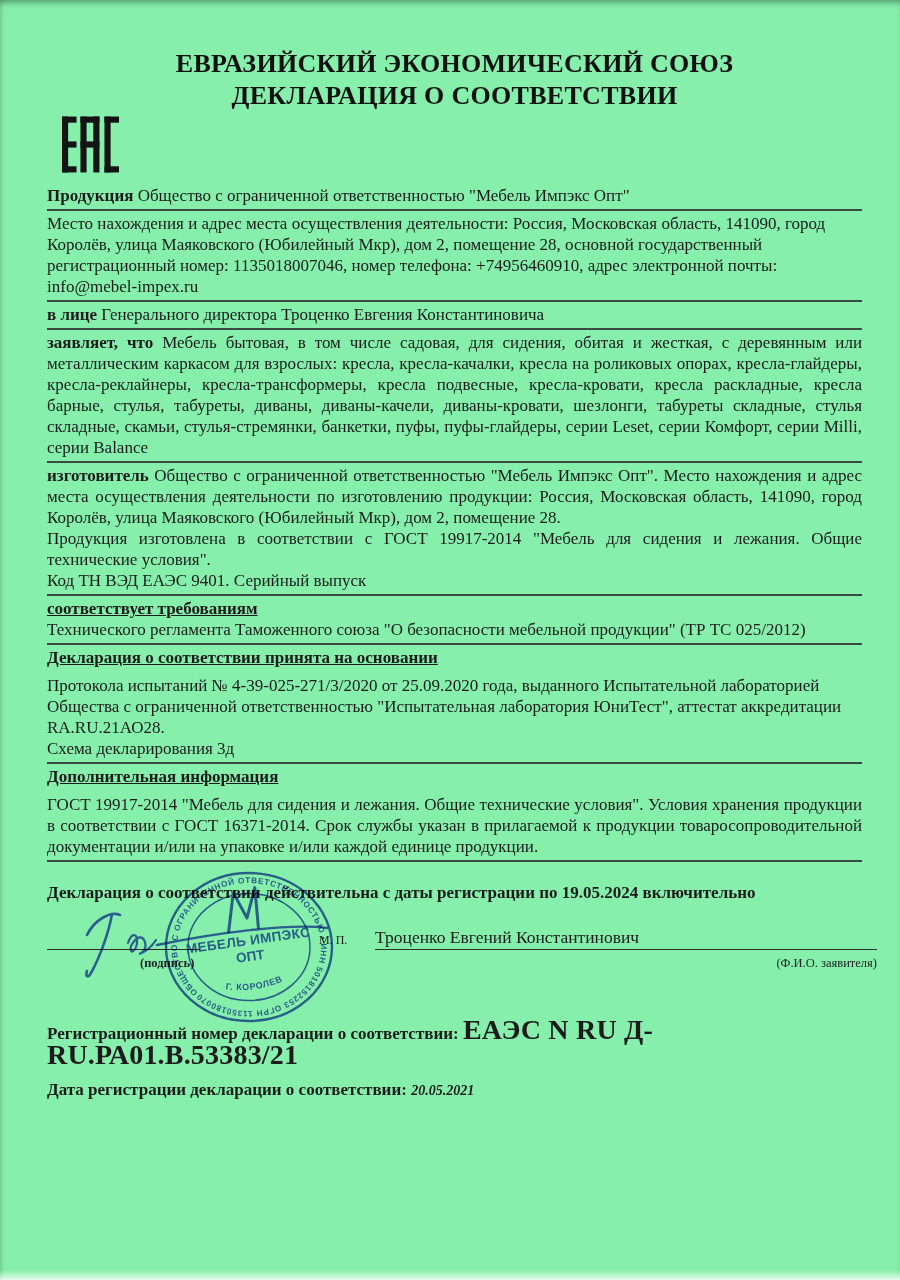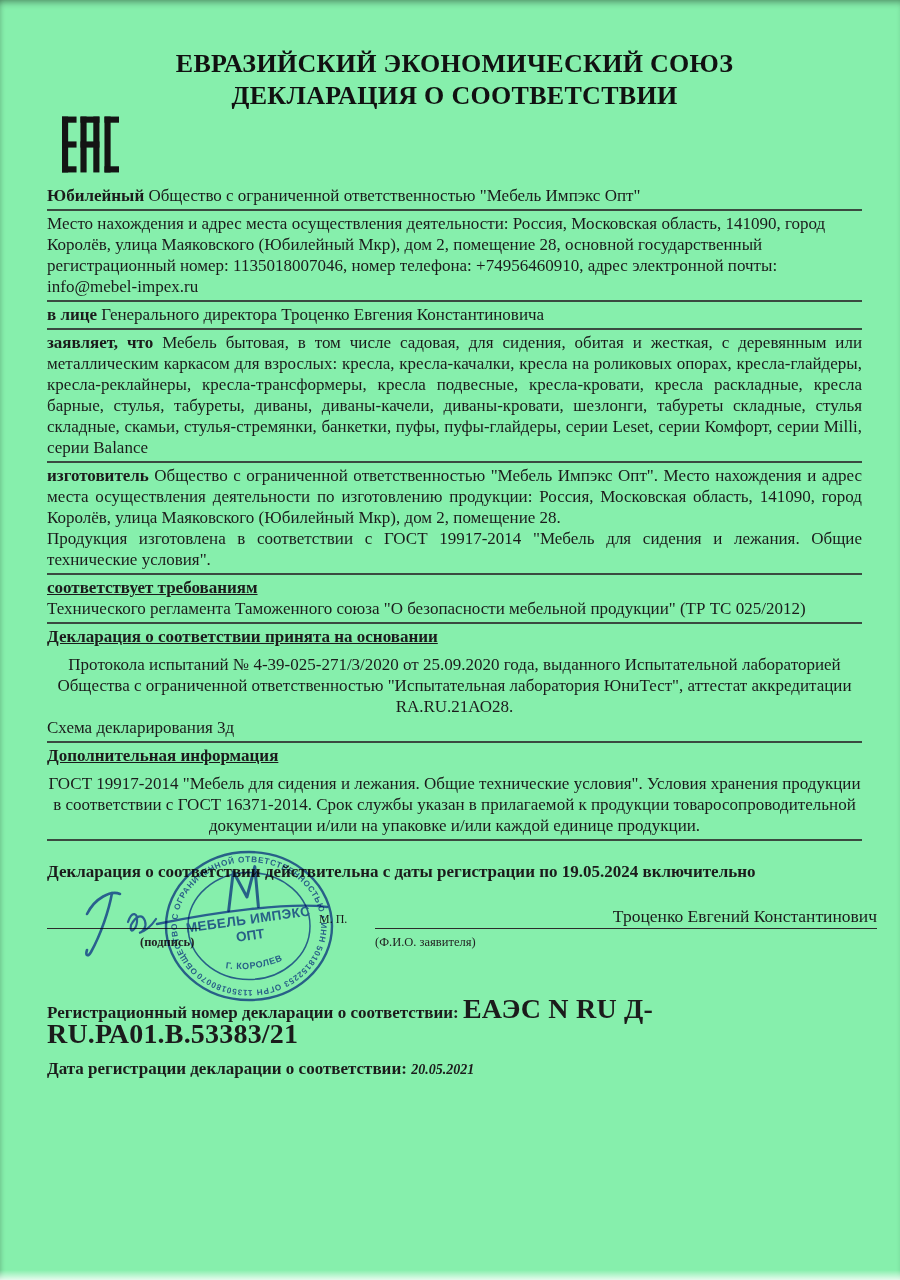--- a/index.html
+++ b/index.html
@@ -25,32 +25,32 @@
     position:relative;
     padding:0 38px 0 47px;
     font-size:17px;line-height:21px;
   }
   .titles{padding-top:48px;text-align:center;font-weight:bold;font-size:26px;line-height:32px;letter-spacing:.3px;color:#111;}
   .eac{position:absolute;left:62px;top:112px;width:57px;height:65px;}
   .sect{border-bottom:2px solid rgba(45,45,45,.85);padding:2px 0 3px 0;}
   .lead{font-weight:bold;}
   .just{text-align:justify;}
   .h-bold{font-weight:bold;text-decoration:underline;}
-  .gap-top{margin-top:7px;text-align:center;}
+  .gap-top{margin-top:7px;}
   .applicant-sect{margin-top:71px;}
   .validity{padding-top:20px;font-weight:bold;}
   
   .sig-area{position:relative;height:112px;}
   .sig-line{position:absolute;border-bottom:1.6px solid #2c2c2c;height:0;}
   .sig-line.left{left:0px;width:153px;top:46px;}
   .sig-line.right{left:328px;width:502px;top:46px;}
   .sig-caption{position:absolute;font-size:12.5px;color:#222;}
   .cap-podpis{left:93px;top:50px;font-weight:bold;}
-  .cap-fio{left:328px;width:502px;top:50px;text-align:left;}
-  .fio-name{position:absolute;left:328px;width:502px;top:24px;text-align:right;font-size:17.5px;}
+  .cap-fio{left:328px;width:502px;top:50px;text-align:right;}
+  .fio-name{position:absolute;left:328px;width:502px;top:24px;text-align:left;font-size:17.5px;}
   .mp-mark{position:absolute;left:272px;top:27px;font-size:12px;}
   .stamp-svg{position:absolute;left:113px;top:-34px;mix-blend-mode:multiply;opacity:.85;}
   .sign-svg{position:absolute;left:18px;top:-10px;mix-blend-mode:multiply;opacity:.9;}
   
   .reg-line{margin-top:4px;font-weight:bold;font-size:17px;}
   .reg-value{font-size:28px;letter-spacing:.2px;}
   .date-line{margin-top:10px;font-weight:bold;font-size:17px;}
   .date-value{font-size:14px;font-style:italic;}
 </style>
 </head>
@@ -74,21 +74,21 @@
     </g>
   </svg>
 
   <div class="content">
     <div class="titles">
       <div>ЕВРАЗИЙСКИЙ ЭКОНОМИЧЕСКИЙ СОЮЗ</div>
       <div>ДЕКЛАРАЦИЯ О СООТВЕТСТВИИ</div>
     </div>
 
     <div class="sect applicant-sect">
-      <span class="lead">Юбилейный</span>
+      <span class="lead">Продукция</span>
       <span>Общество с ограниченной ответственностью "Мебель Импэкс Опт"</span>
     </div>
 
     <div class="sect">
       <span>Место нахождения и адрес места осуществления деятельности: Россия, Московская область, 141090, город Королёв, улица Маяковского (Юбилейный Мкр), дом 2, помещение 28, основной государственный регистрационный номер: 1135018007046, номер телефона: +74956460910, адрес электронной почты: info@mebel-impex.ru</span>
     </div>
 
     <div class="sect">
       <span class="lead">в лице</span>
       <span>Генерального директора Троценко Евгения Константиновича</span>
@@ -98,20 +98,21 @@
       <span class="lead">заявляет, что</span>
       <span>Мебель бытовая, в том числе садовая, для сидения, обитая и жесткая, с деревянным или металлическим каркасом для взрослых: кресла, кресла-качалки, кресла на роликовых опорах, кресла-глайдеры, кресла-реклайнеры, кресла-трансформеры, кресла подвесные, кресла-кровати, кресла раскладные, кресла барные, стулья, табуреты, диваны, диваны-качели, диваны-кровати, шезлонги, табуреты складные, стулья складные, скамьи, стулья-стремянки, банкетки, пуфы, пуфы-глайдеры, серии Leset, серии Комфорт, серии Milli, серии Balance</span>
     </div>
 
     <div class="sect">
       <div class="just">
         <span class="lead">изготовитель</span>
         <span>Общество с ограниченной ответственностью "Мебель Импэкс Опт". Место нахождения и адрес места осуществления деятельности по изготовлению продукции: Россия, Московская область, 141090, город Королёв, улица Маяковского (Юбилейный Мкр), дом 2, помещение 28.</span>
       </div>
       <div class="just">Продукция изготовлена в соответствии с ГОСТ 19917-2014 "Мебель для сидения и лежания. Общие технические условия".</div>
+      <div>Код ТН ВЭД ЕАЭС 9401. Серийный выпуск</div>
     </div>
 
     <div class="sect">
       <div class="h-bold">соответствует требованиям</div>
       <div>Технического регламента Таможенного союза "О безопасности мебельной продукции" (ТР ТС 025/2012)</div>
     </div>
 
     <div class="sect">
       <div class="h-bold">Декларация о соответствии принята на основании</div>
       <div class="gap-top">Протокола испытаний № 4-39-025-271/3/2020 от 25.09.2020 года, выданного Испытательной лабораторией Общества с ограниченной ответственностью "Испытательная лаборатория ЮниТест", аттестат аккредитации RA.RU.21АО28.</div>

